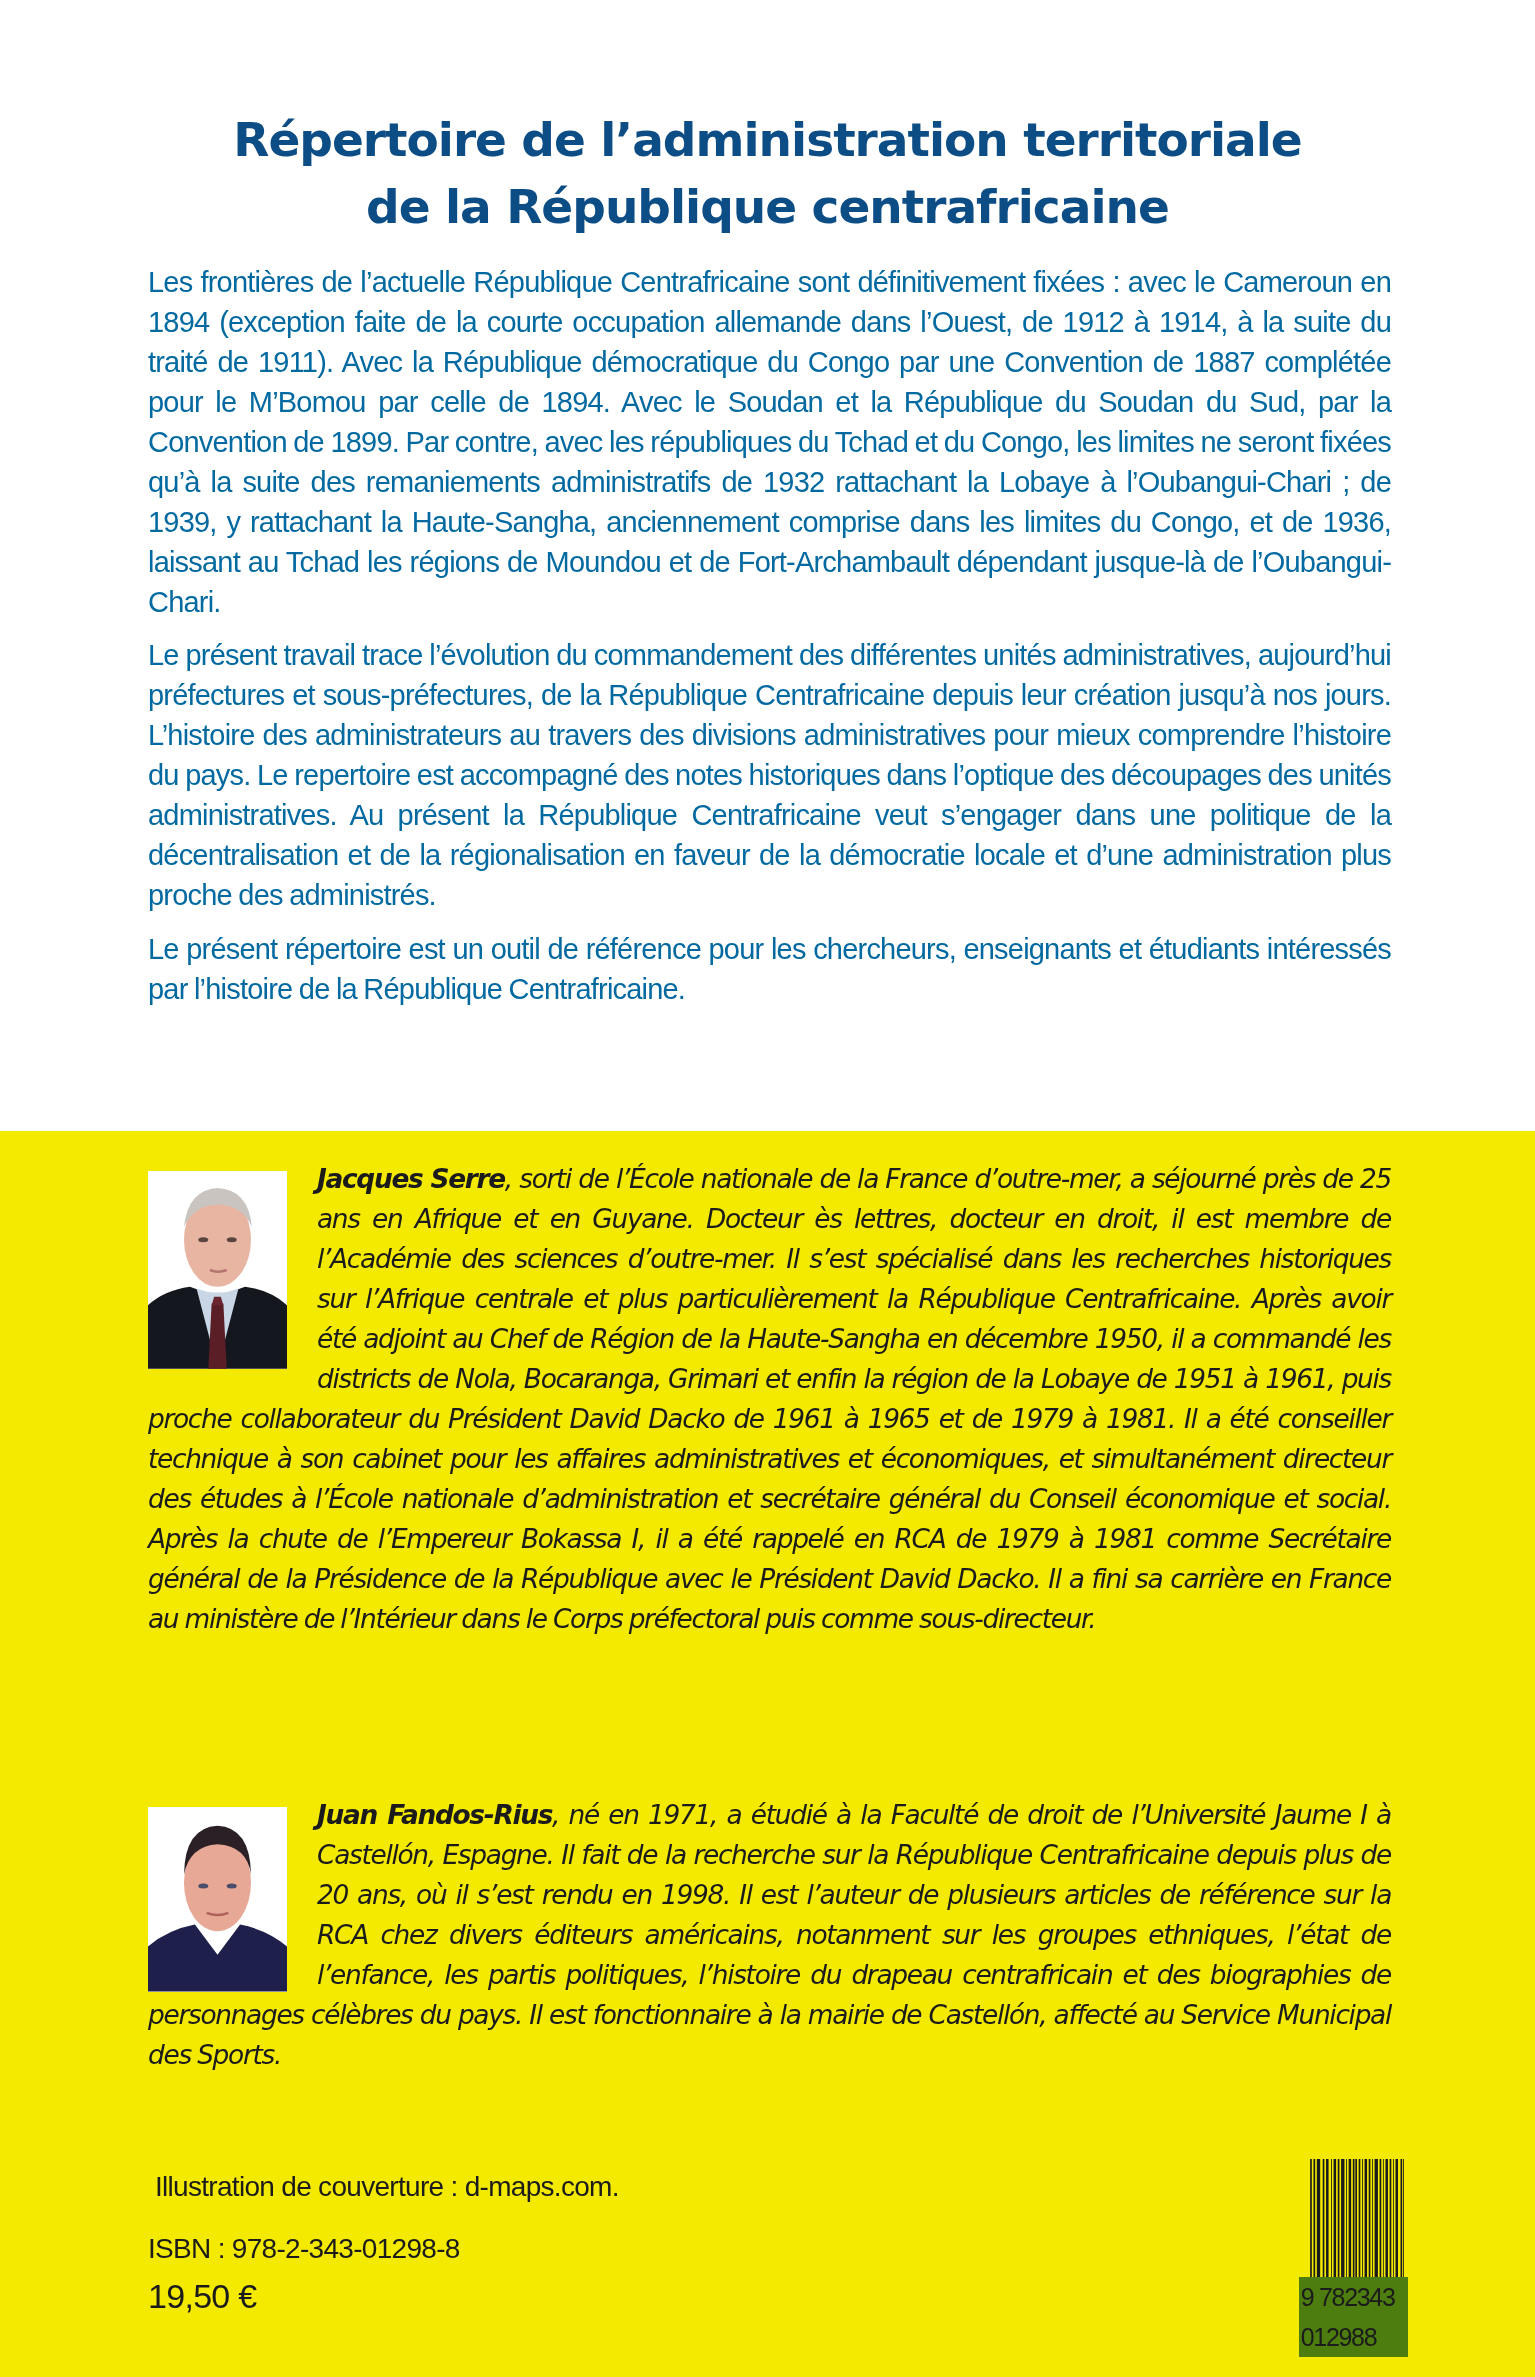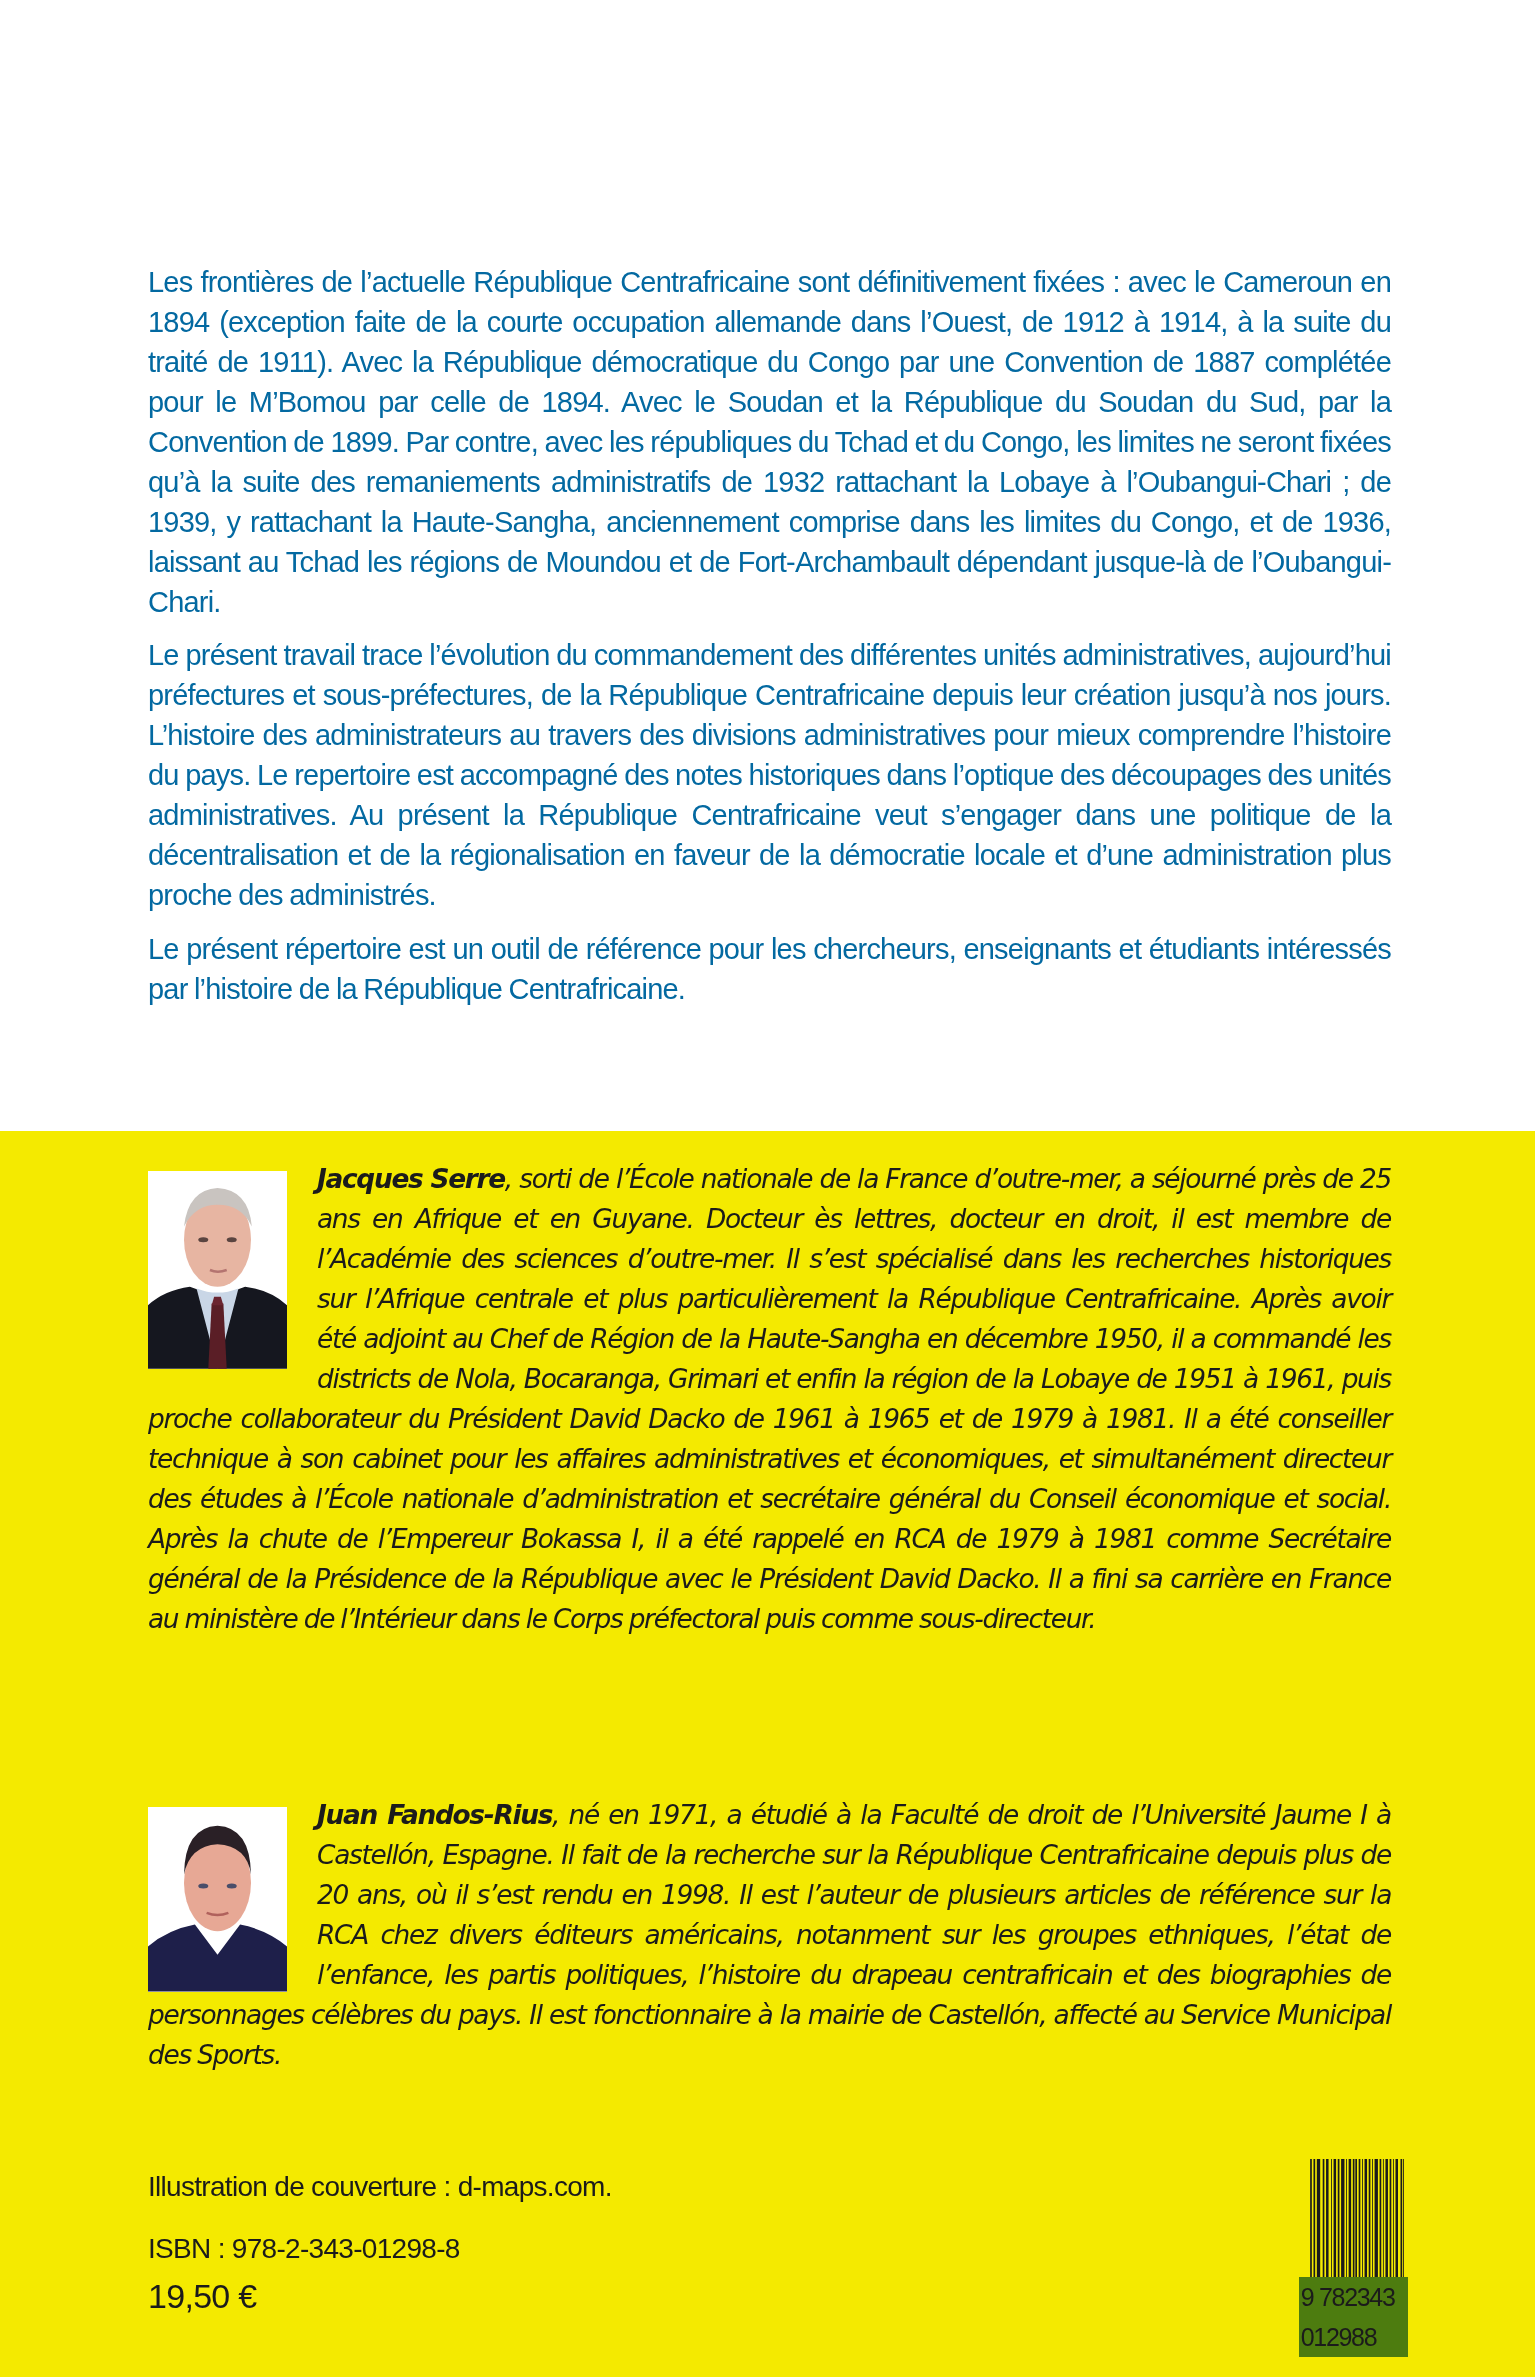--- a/index.html
+++ b/index.html
@@ -61,40 +61,44 @@
     .bio1 .photo { height: 198px; }
     .bio2 { top: 1795px; }
     .bio2 .photo { height: 185px; margin-top: 11.7px; }
     .footer-text {
       position: absolute; left: 148px;
       font-family: "Liberation Sans", sans-serif;
       font-size: 28px;
       color: #1b1b1b;
       letter-spacing: -0.7px;
     }
-    .credit { top: 2171px; }
+    .credit { top: 2171px; margin-left: 7px; }
     .isbn { top: 2233px; }
     .price { top: 2277px; font-size: 34px; }
     .barcode-wrap {
       position: absolute; left: 1310px; top: 2159px; width: 94px; height: 164px;
     }
     .barcode-digits {
       position: absolute; left: 1299px; top: 2277px; width: 109px;
       font-family: "Liberation Sans", sans-serif;
       font-size: 25px; letter-spacing: -1.3px;
       color: #1b1b1b;
       background: #4d7c0f;
       padding: 0 1.7px;
       line-height: 40px;
     }
   </style>
 </head>
 <body>
 
 <div class="top">
+  <h1 class="title">
+    <div>Répertoire de l’administration territoriale</div>
+    <div>de la République centrafricaine</div>
+  </h1>
 
   <div class="intro">
     <p>Les frontières de l’actuelle République Centrafricaine sont définitivement fixées : avec le Cameroun en 1894 (exception faite de la courte occupation allemande dans l’Ouest, de 1912 à 1914, à la suite du traité de 1911). Avec la République démocratique du Congo par une Convention de 1887 complétée pour le M’Bomou par celle de 1894. Avec le Soudan et la République du Soudan du Sud, par la Convention de 1899. Par contre, avec les républiques du Tchad et du Congo, les limites ne seront fixées qu’à la suite des remaniements administratifs de 1932 rattachant la Lobaye à l’Oubangui-Chari ; de 1939, y rattachant la Haute-Sangha, anciennement comprise dans les limites du Congo, et de 1936, laissant au Tchad les régions de Moundou et de Fort-Archambault dépendant jusque-là de l’Oubangui-Chari.</p>
     <p>Le présent travail trace l’évolution du commandement des différentes unités administratives, aujourd’hui préfectures et sous-préfectures, de la République Centrafricaine depuis leur création jusqu’à nos jours. L’histoire des administrateurs au travers des divisions administratives pour mieux comprendre l’histoire du pays. Le repertoire est accompagné des notes historiques dans l’optique des découpages des unités administratives. Au présent la République Centrafricaine veut s’engager dans une politique de la décentralisation et de la régionalisation en faveur de la démocratie locale et d’une administration plus proche des administrés.</p>
     <p>Le présent répertoire est un outil de référence pour les chercheurs, enseignants et étudiants intéressés par l’histoire de la République Centrafricaine.</p>
   </div>
 </div>
 
 <div class="bottom"></div>
 

